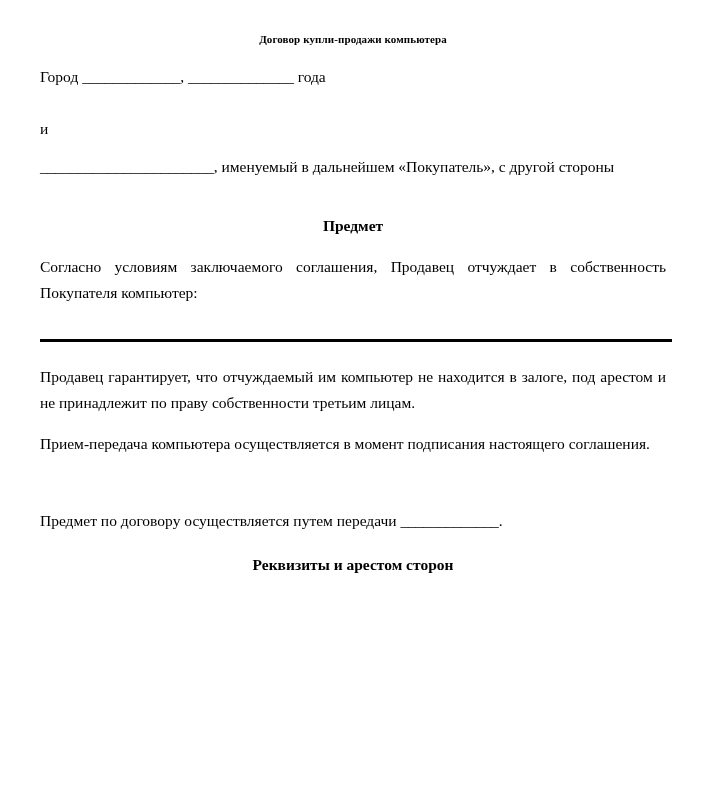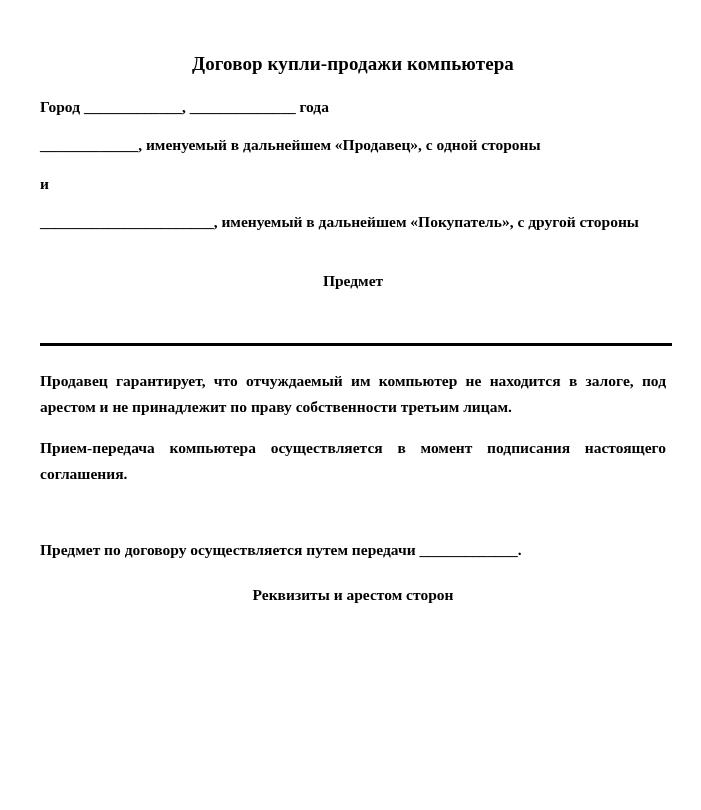--- a/index.html
+++ b/index.html
@@ -26,37 +26,36 @@
   }
 
   .content {
     position: absolute;
     left: 40px;
     top: 0;
     width: 626px;
   }
 
   .doc-title {
-    font-size: 19px;
+    font-size: 11px;
     font-weight: bold;
     text-align: center;
     margin: 0;
-    padding-top: 53px;
+    padding-top: 33px;
     letter-spacing: 0.1px;
     line-height: 1.2;
   }
 
   .para {
     font-size: 15.5px;
     line-height: 25.5px;
     text-align: justify;
     text-justify: inter-word;
     margin: 0;
     padding: 0;
-    font-weight: bold;
   }
 
   .para.left {
     text-align: left;
   }
 
   .heading {
     font-size: 15.5px;
     font-weight: bold;
     line-height: 25.5px;
@@ -97,39 +96,39 @@
   <div class="content">
 
     <h1 class="doc-title">Договор купли-продажи компьютера</h1>
 
     <div class="sp-18"></div>
 
     <p class="para left"><span>Город </span><span class="fill">_____________</span><span>, </span><span class="fill">______________</span><span> года</span></p>
 
     <div class="sp-13"></div>
 
-    <p class="para left"><span class="fill">_____________</span><span>, именуемый в дальнейшем «Продавец», с одной стороны</span></p>
 
     <div class="sp-13"></div>
 
     <p class="para left">и</p>
 
     <div class="sp-13"></div>
 
     <p class="para"><span class="fill">_______________________</span><span>, именуемый в дальнейшем «Покупатель», с другой стороны</span></p>
 
     <div class="sp-14"></div>
 
 
     <div class="sp-19"></div>
 
     <p class="heading">Предмет</p>
 
     <div class="sp-16"></div>
 
+    <p class="para">Согласно условиям заключаемого соглашения, Продавец отчуждает в собственность Покупателя компьютер:</p>
 
     <div class="blank-area"></div>
 
     <hr class="rule">
 
     <div class="sp-22"></div>
 
     <p class="para">Продавец гарантирует, что отчуждаемый им компьютер не находится в залоге, под арестом и не принадлежит по праву собственности третьим лицам.</p>
 
     <div class="sp-16"></div>

